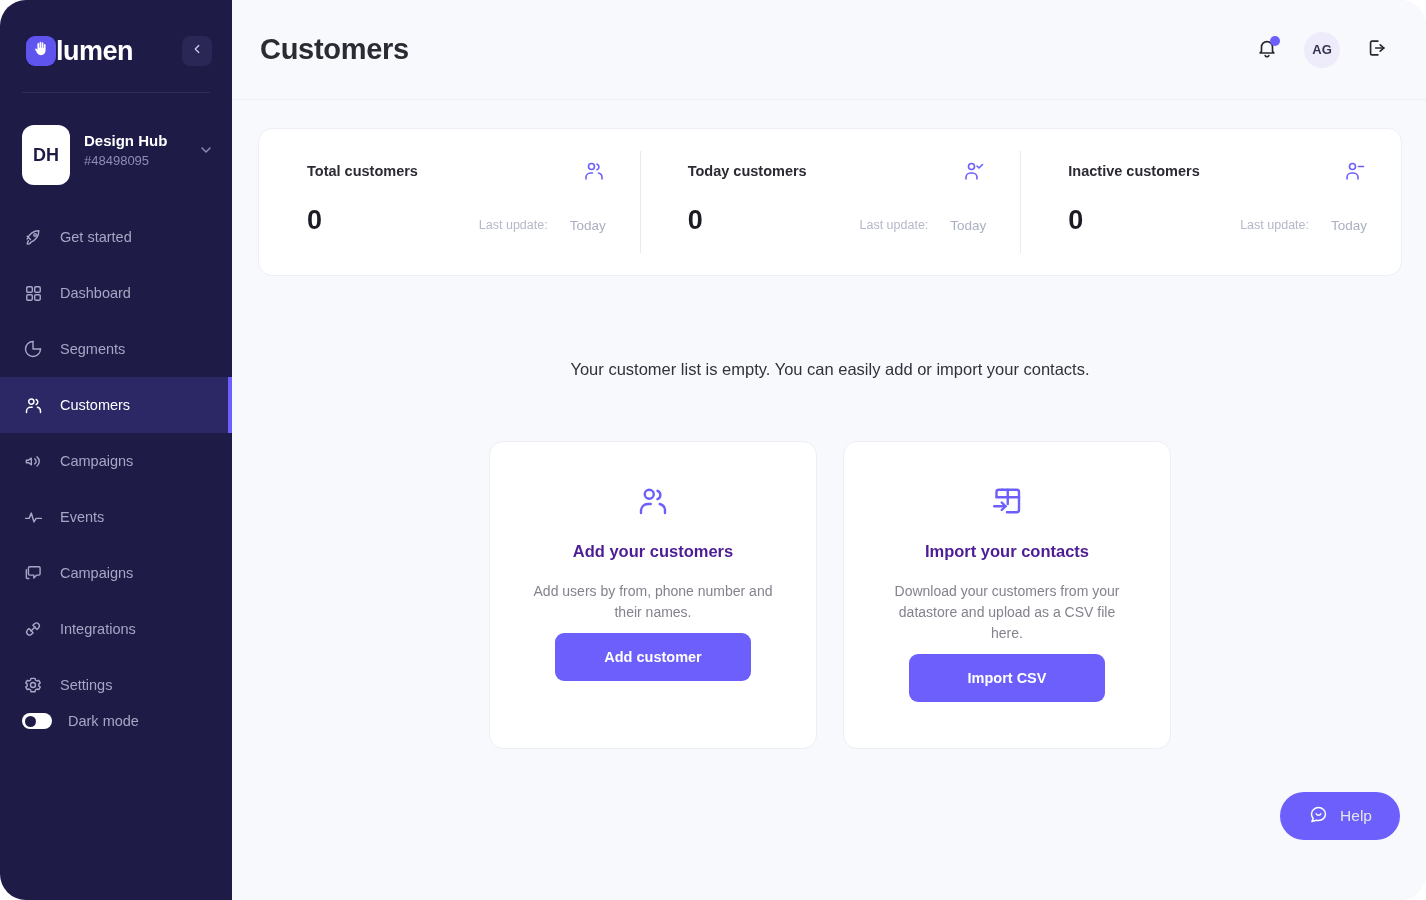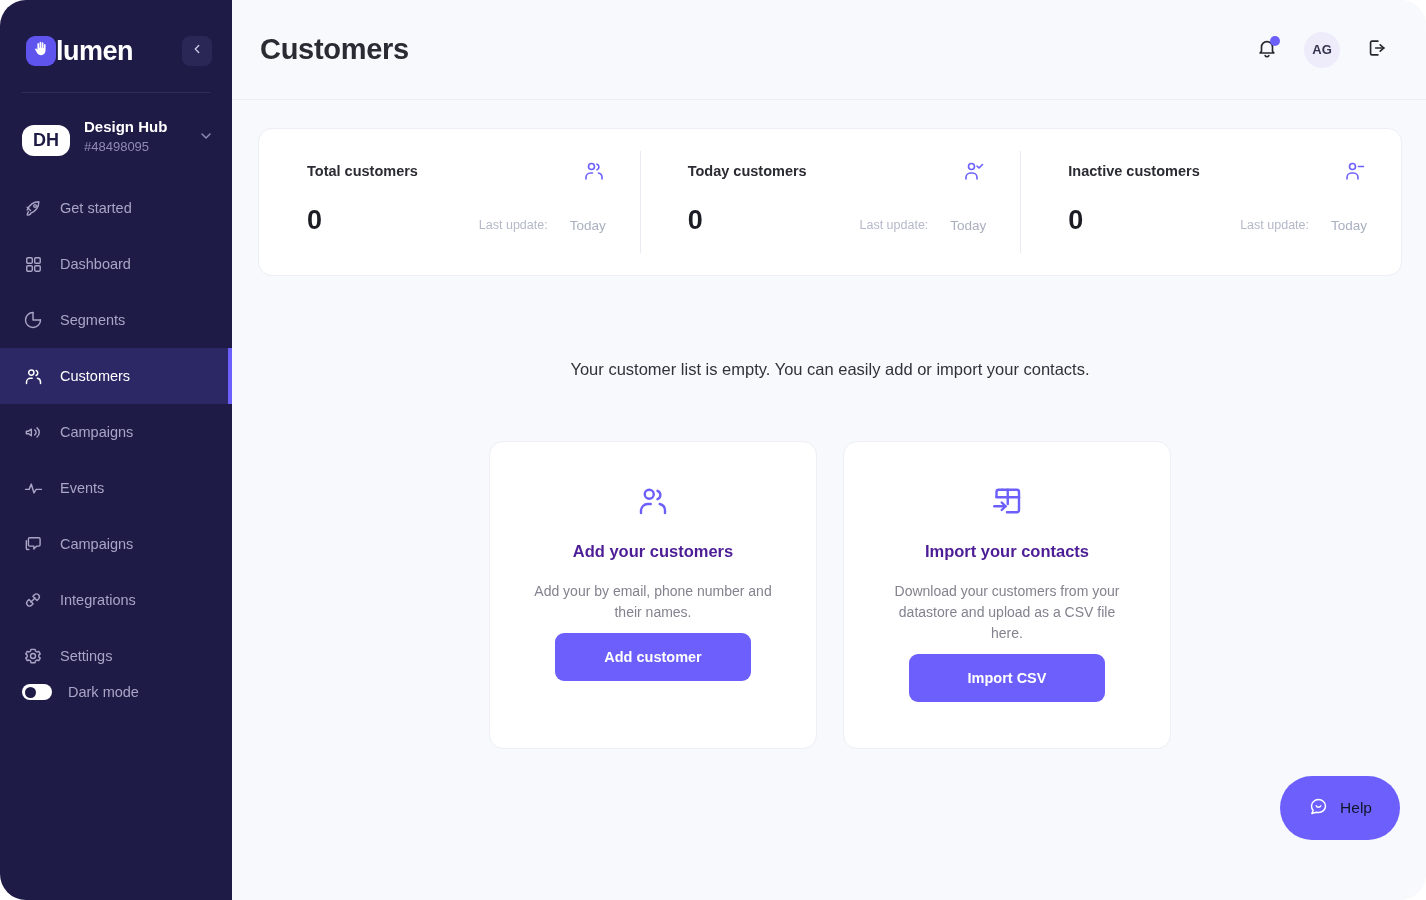--- a/index.html
+++ b/index.html
@@ -82,21 +82,21 @@
   .workspace {
     display: flex;
     align-items: center;
     padding: 22px 18px 0 22px;
     gap: 14px;
     cursor: pointer;
   }
 
   .ws-avatar {
     width: 48px;
-    height: 31px;
+    height: 60px;
     border-radius: 12px;
     background: #ffffff;
     color: #1e1b46;
     font-size: 18px;
     font-weight: bold;
     display: flex;
     align-items: center;
     justify-content: center;
     flex: 0 0 48px;
     margin-top: 10px;
@@ -353,25 +353,25 @@
     font-weight: bold;
     font-family: "Liberation Sans", sans-serif;
     cursor: pointer;
   }
 
   
   .help-btn {
     position: absolute;
     right: 26px;
     bottom: 60px;
-    height: 64px;
+    height: 48px;
     padding: 0 28px;
     border-radius: 999px;
     background: #6c5ffc;
-    color: #0f172a;
+    color: #e5e5e5;
     font-size: 15.5px;
     display: flex;
     align-items: center;
     gap: 11px;
     cursor: pointer;
     border: none;
     font-family: "Liberation Sans", sans-serif;
   }
 </style>
 </head>
@@ -626,21 +626,21 @@
           <div class="option-card">
             <span class="option-icon">
               <svg width="36" height="36" viewBox="0 0 24 24" fill="none" stroke="#6c5ffc" stroke-width="1.6" stroke-linecap="round" stroke-linejoin="round">
                 <circle cx="9.5" cy="7.5" r="3"></circle>
                 <path d="M4 20v-1.5A4.5 4.5 0 0 1 8.5 14h2"></path>
                 <path d="M15 5.2a3 3 0 0 1 0 5.6"></path>
                 <path d="M16.5 14a4.5 4.5 0 0 1 3.5 4.4V20"></path>
               </svg>
             </span>
             <div class="option-title">Add your customers</div>
-            <div class="option-desc">Add your by email, phone number and their names.</div>
+            <div class="option-desc">Add users by from, phone number and their names.</div>
             <button class="option-btn">Add customer</button>
           </div>
 
           <div class="option-card">
             <span class="option-icon">
               <svg width="36" height="36" viewBox="0 0 24 24" fill="none" stroke="#6c5ffc" stroke-width="1.6" stroke-linecap="round" stroke-linejoin="round">
                 <path d="M9 4.5h9.5a1.5 1.5 0 0 1 1.5 1.5v12a1.5 1.5 0 0 1-1.5 1.5H12"></path>
                 <path d="M9 4.5H6.5A1.5 1.5 0 0 0 5 6v3"></path>
                 <line x1="5" y1="9.5" x2="20" y2="9.5"></line>
                 <line x1="12.5" y1="4.5" x2="12.5" y2="14"></line>

